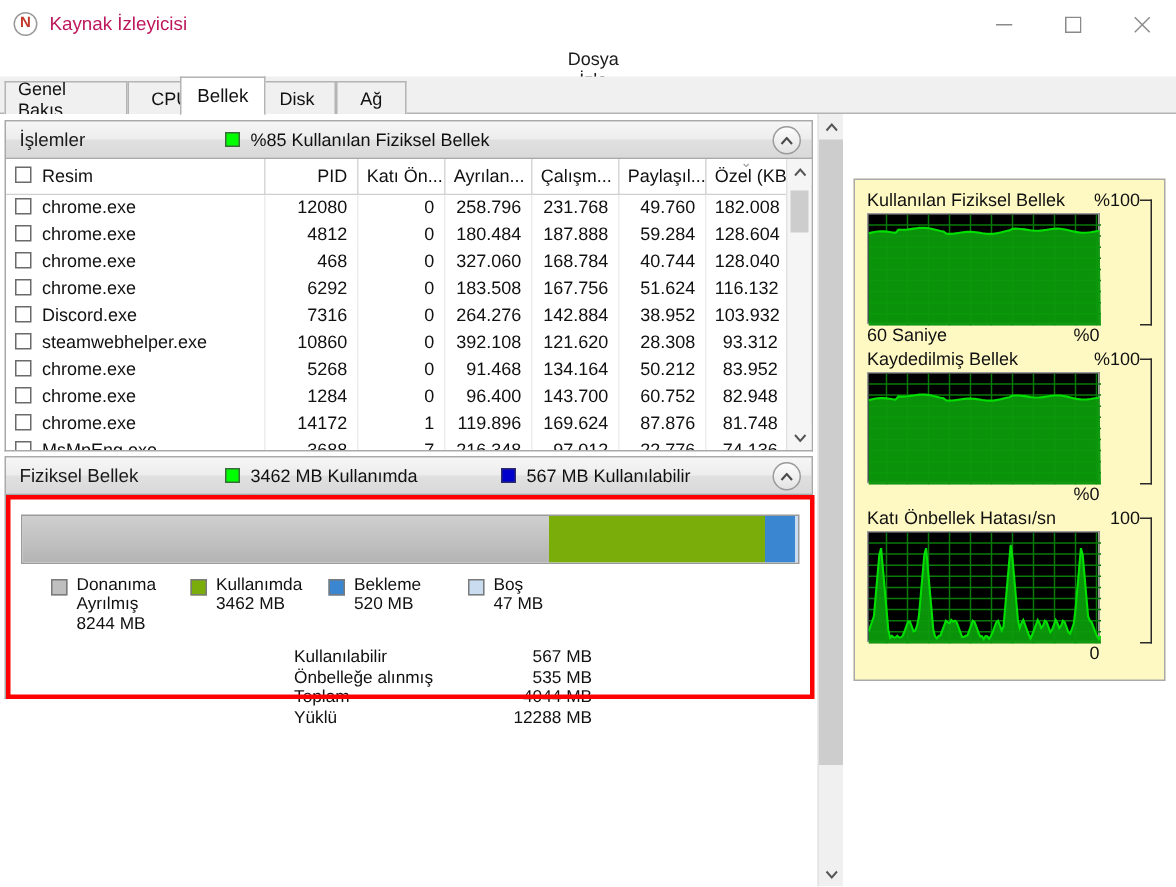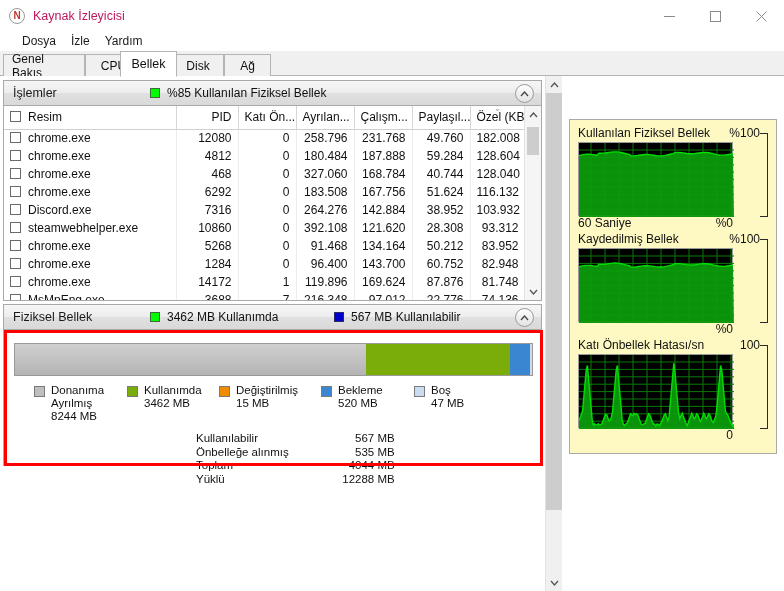--- a/index.html
+++ b/index.html
@@ -29,21 +29,21 @@
   .winbtns { margin-left:auto; display:flex; height:32px; }
   .winbtn {
     width:46px; height:32px; display:flex; align-items:center; justify-content:center;
     color:#8a8a8a; font-size:13px;
   }
   .winbtn svg { display:block; }
 
   
   .menubar {
     position:absolute; left:0; top:32px; width:784px; height:18px;
-    display:flex; align-items:center; padding-left:22px; background:#fff;
+    display:flex; align-items:center; padding-left:22px; background:#fff;flex-direction:column;
   }
   .menuitem { font-size:12px; color:#1a1a1a; margin-right:15px; }
 
   
   .tabstrip {
     position:absolute; left:0; top:51px; width:784px; height:25px;
     border-bottom:1px solid #b4b4b4;
     background:#f0f0f0;
   }
   .tab {
@@ -444,27 +444,20 @@
                 <div>8244 MB</div>
               </div>
             </div>
             <div class="legitem" style="width: 92px;">
               <div class="legsw" style="background: rgb(122, 173, 9);"></div>
               <div class="legtxt">
                 <div>Kullanımda</div>
                 <div>3462 MB</div>
               </div>
             </div>
-            <div class="legitem" style="width: 102px;">
-              <div class="legsw" style="background: rgb(240, 140, 0);"></div>
-              <div class="legtxt">
-                <div>Değiştirilmiş</div>
-                <div>15 MB</div>
-              </div>
-            </div>
             <div class="legitem" style="width: 93px;">
               <div class="legsw" style="background: rgb(59, 134, 208);"></div>
               <div class="legtxt">
                 <div>Bekleme</div>
                 <div>520 MB</div>
               </div>
             </div>
             <div class="legitem" style="width: 70px;">
               <div class="legsw" style="background: rgb(201, 220, 240);"></div>
               <div class="legtxt">

